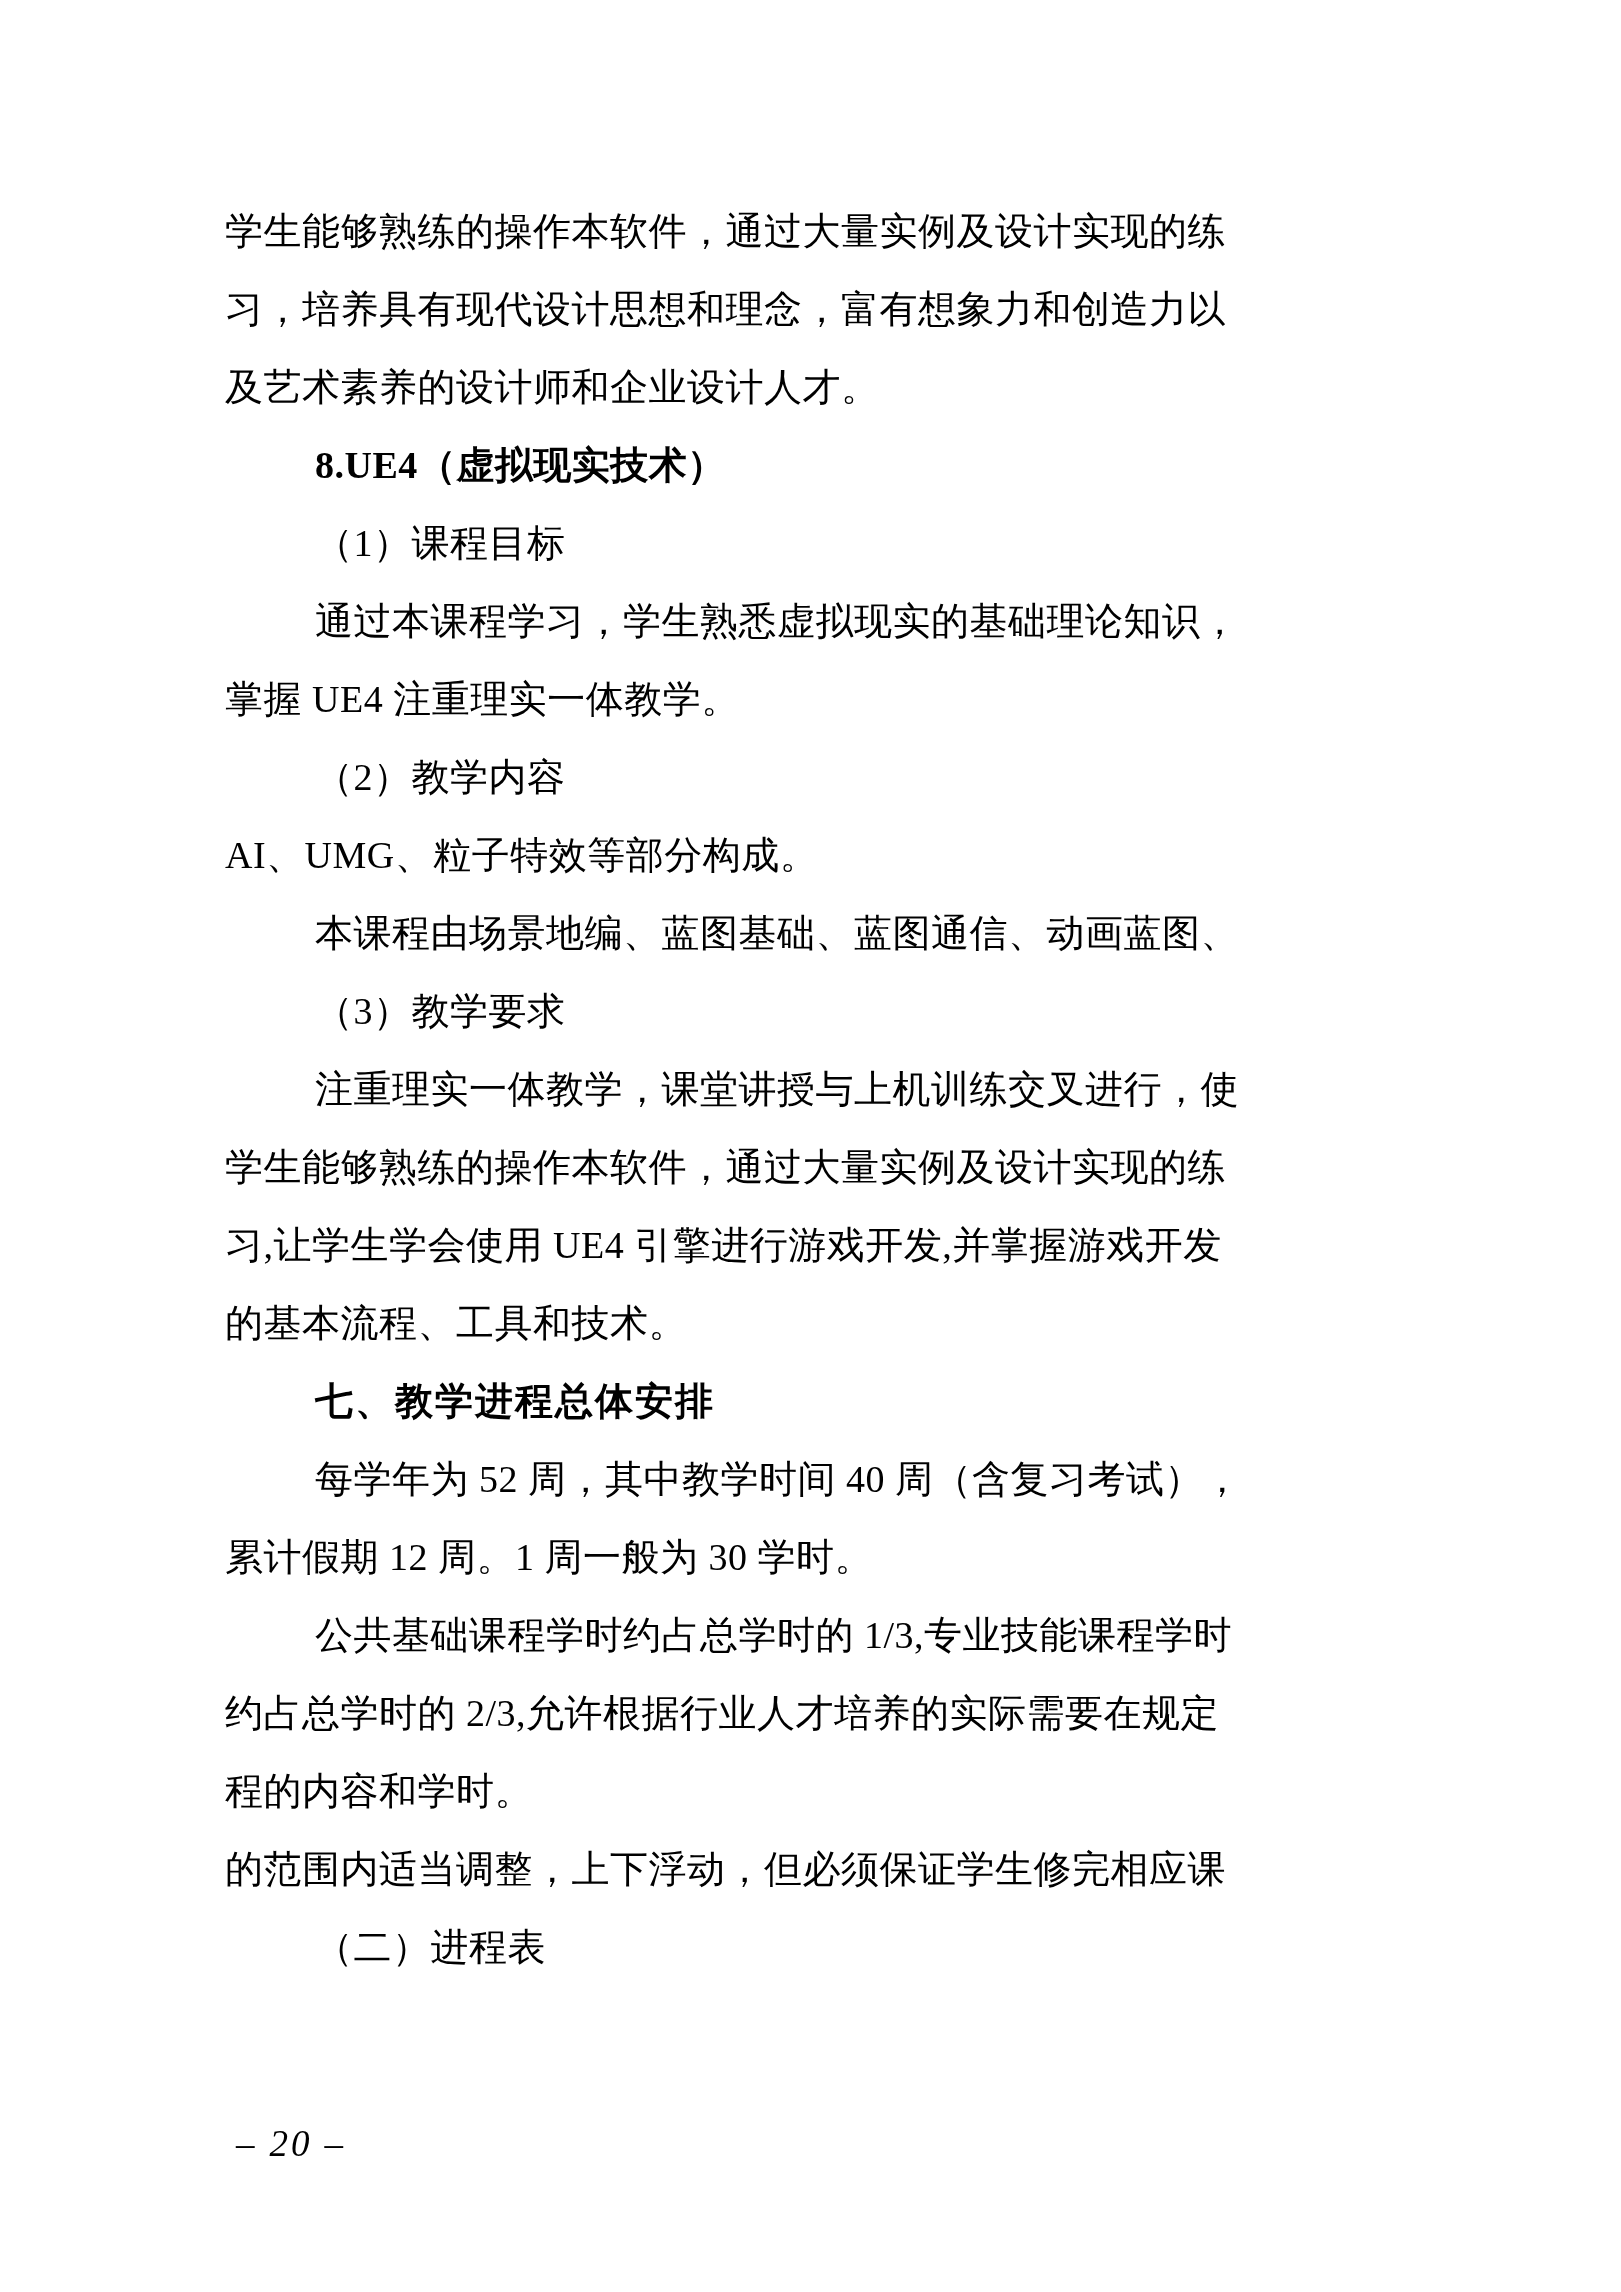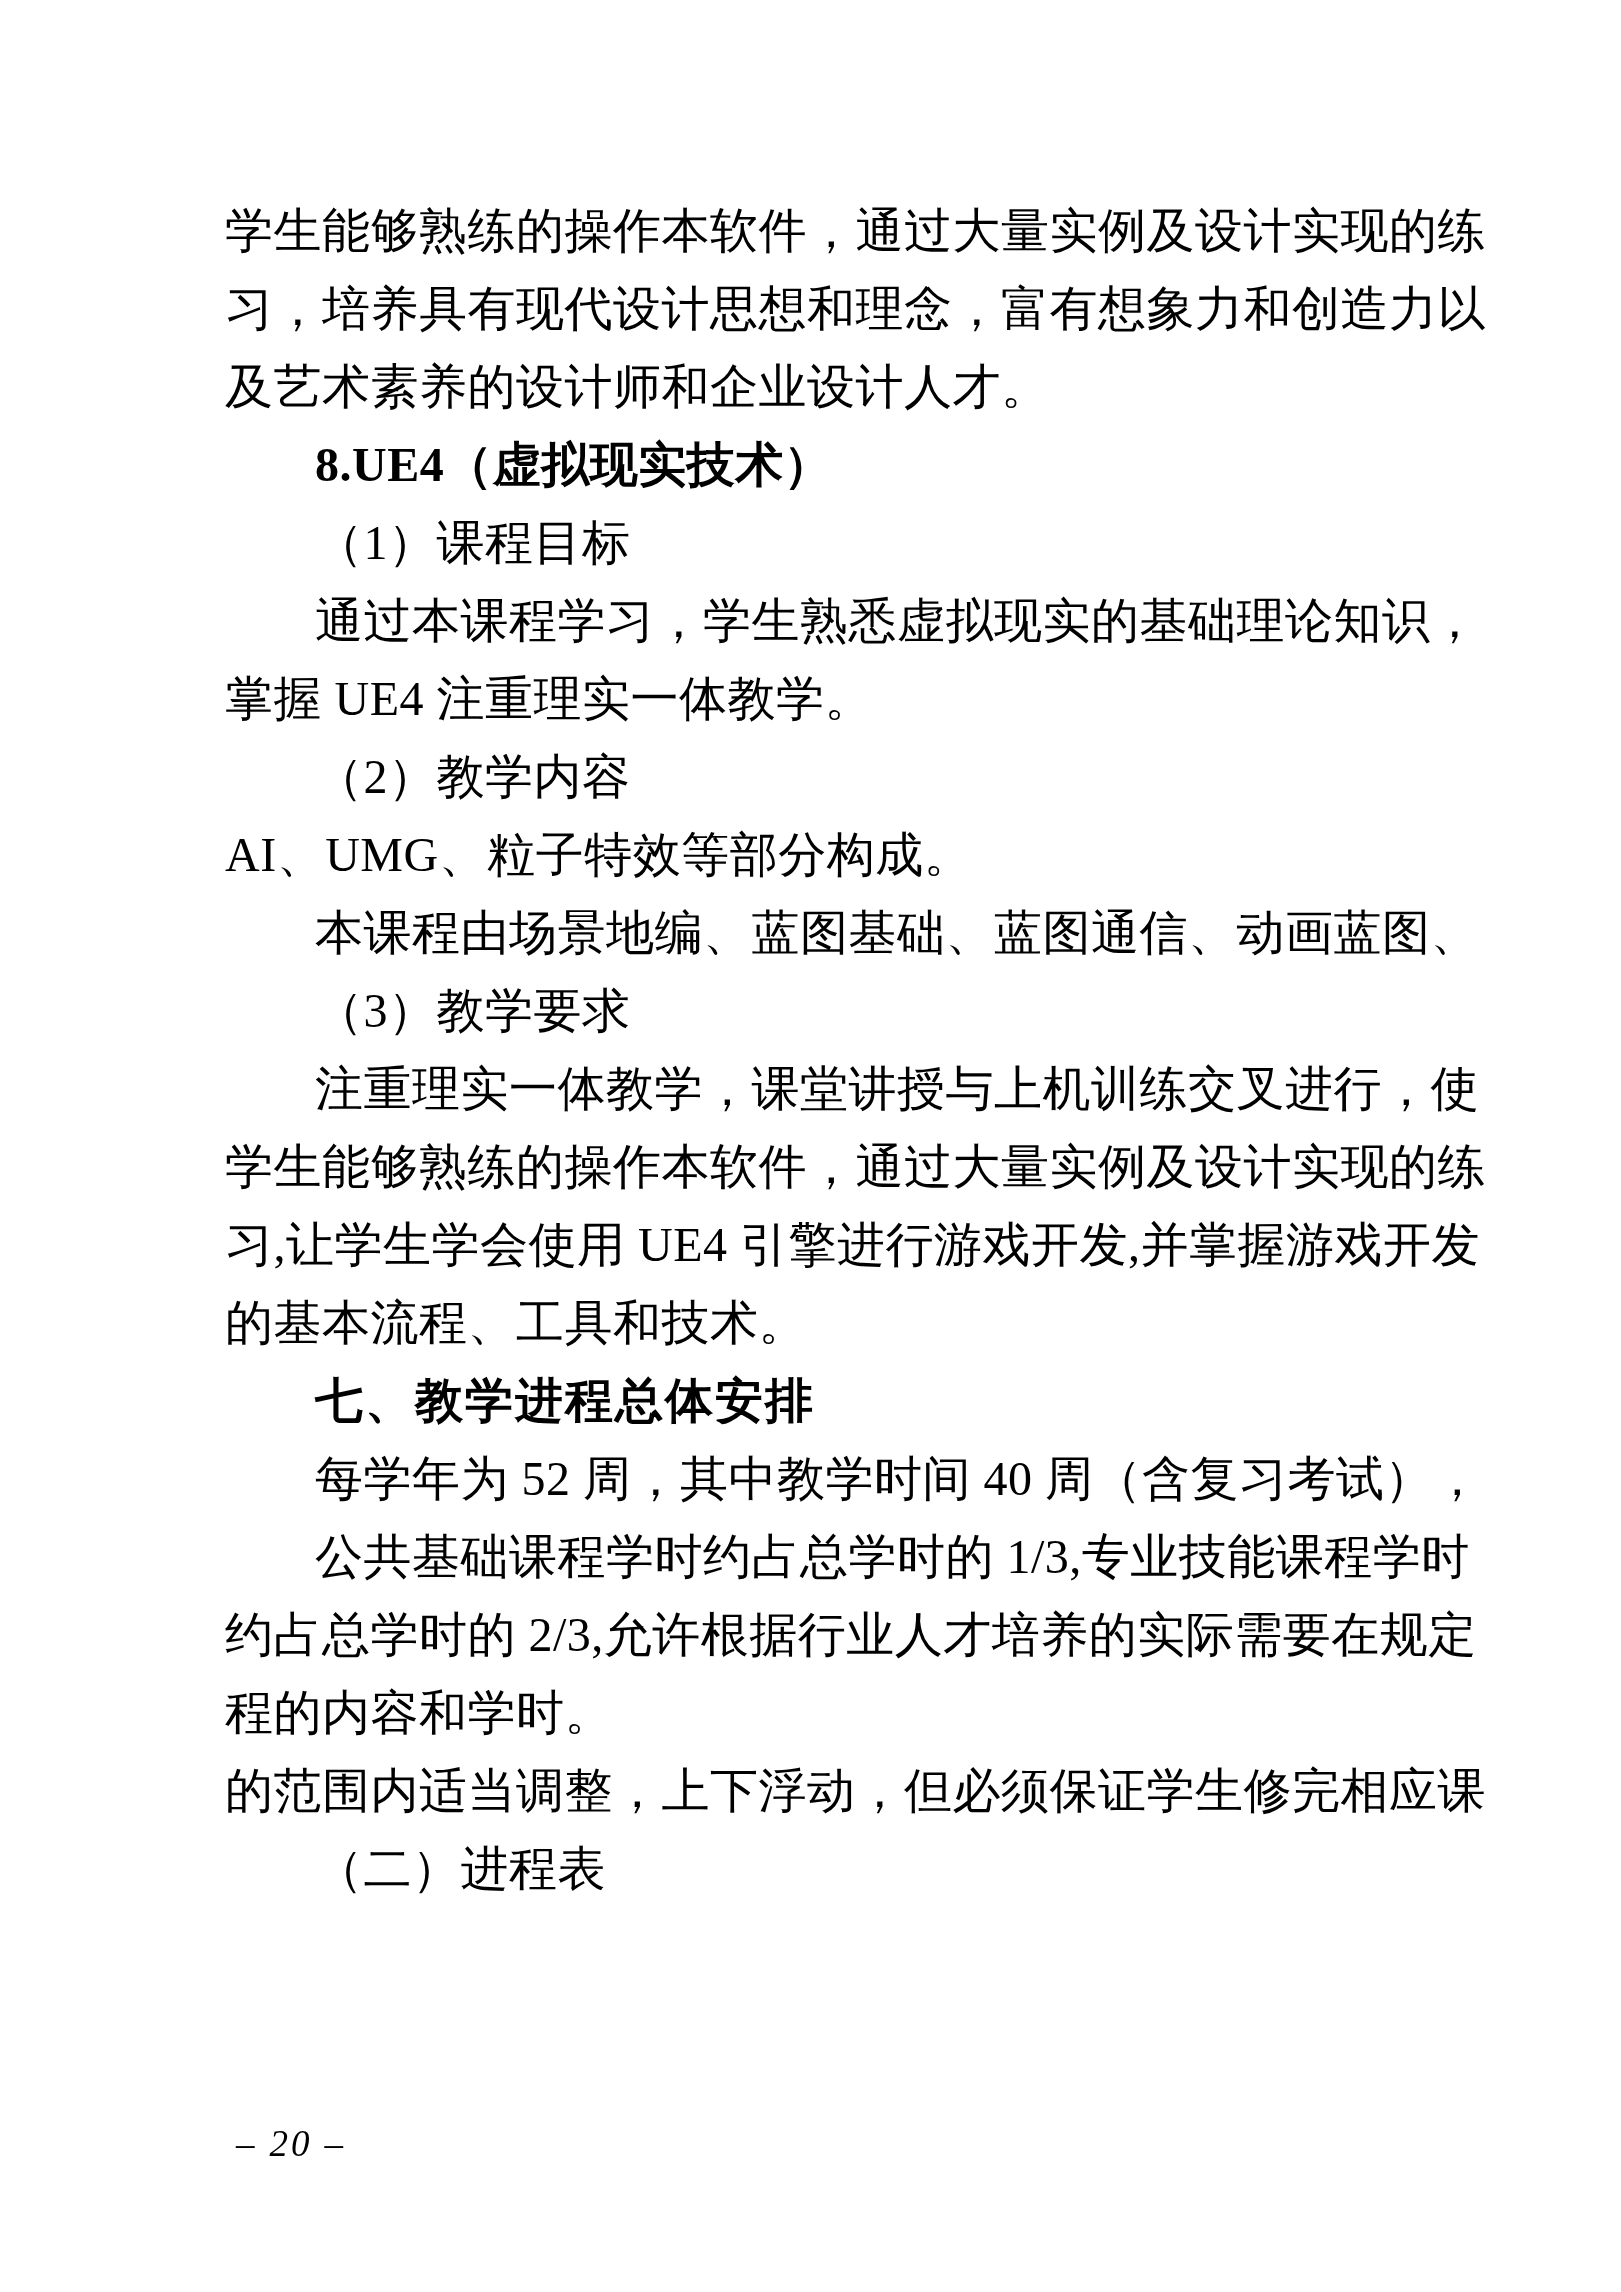--- a/index.html
+++ b/index.html
@@ -16,21 +16,21 @@
     font-family: "Liberation Serif", "DejaVu Serif", serif;
     overflow: hidden;
   }
   .doc-body {
     position: absolute;
     left: 225px;
     top: 192px;
     width: 1141px;
   }
   .line {
-    font-size: 48px;
+    font-size: 38px;
     line-height: 78px;
     letter-spacing: 0.5px;
     white-space: nowrap;
   }
   .indent {
     padding-left: 90px;
   }
   .h-bold-serif {
     font-weight: bold;
   }
@@ -65,20 +65,21 @@
     <div class="line indent">（2）教学内容</div>
     <div class="line">AI、UMG、粒子特效等部分构成。</div>
     <div class="line indent">本课程由场景地编、蓝图基础、蓝图通信、动画蓝图、</div>
     <div class="line indent">（3）教学要求</div>
     <div class="line indent">注重理实一体教学，课堂讲授与上机训练交叉进行，使</div>
     <div class="line">学生能够熟练的操作本软件，通过大量实例及设计实现的练</div>
     <div class="line">习,让学生学会使用 UE4 引擎进行游戏开发,并掌握游戏开发</div>
     <div class="line">的基本流程、工具和技术。</div>
     <div class="line indent h-bold-sans">七、教学进程总体安排</div>
     <div class="line indent">每学年为 52 周，其中教学时间 40 周（含复习考试），</div>
+    <div class="line">累计假期 12 周。1 周一般为 30 学时。</div>
     <div class="line indent">公共基础课程学时约占总学时的 1/3,专业技能课程学时</div>
     <div class="line">约占总学时的 2/3,允许根据行业人才培养的实际需要在规定</div>
     <div class="line">程的内容和学时。</div>
     <div class="line">的范围内适当调整，上下浮动，但必须保证学生修完相应课</div>
     <div class="line indent">（二）进程表</div>
   </div>
   <div class="footer">– 20 –</div>
 </div>
 
 

